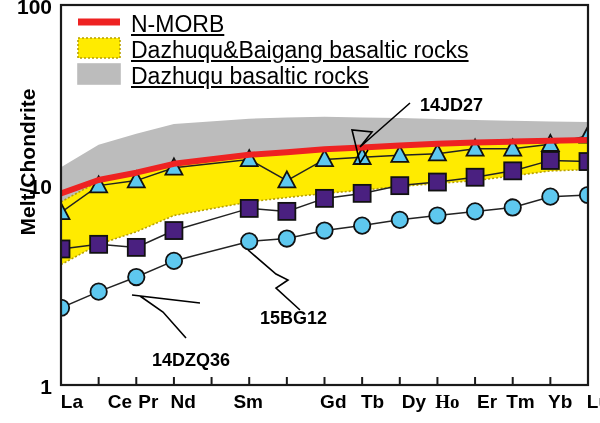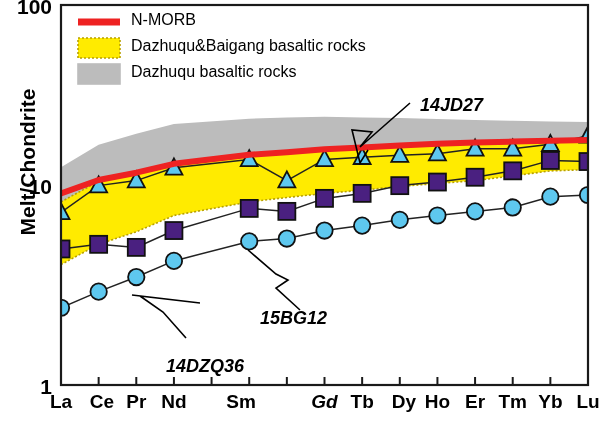--- a/index.html
+++ b/index.html
@@ -5,23 +5,23 @@
   html,body{margin:0;padding:0;background:#ffffff;}
   body{width:600px;height:423px;position:relative;overflow:hidden;
        font-family:"Liberation Sans",sans-serif;color:#000;}
   #fig{position:absolute;left:0;top:0;width:600px;height:423px;}
   .ylabel{
     position:absolute;left:-52px;top:150px;width:160px;
     transform:rotate(-90deg);transform-origin:center center;
     font-size:21px;font-weight:700;text-align:center;letter-spacing:0px;
   }
   .ytick{position:absolute;font-size:21px;font-weight:700;text-align:right;width:52px;}
-  .xtick{position:absolute;font-size:19px;font-weight:700;text-align:center;width:44px;top:391px;}
-  .legtxt{position:absolute;font-size:16px;font-weight:400;white-space:nowrap;}
-  .anno{position:absolute;font-size:18px;font-style:italic;font-weight:700;white-space:nowrap;}
+  .xtick{position:absolute;font-size:19px;font-weight:700;text-align:right;width:44px;top:391px;}
+  .legtxt{position:absolute;font-size:23px;font-weight:400;white-space:nowrap;text-decoration:underline;}
+  .anno{position:absolute;font-size:18px;font-weight:700;white-space:nowrap;}
 </style>
 </head>
 <body>
 
 <div id="fig">
 
   <div class="ylabel">Melt/Chondrite</div>
 
   <div class="ytick" style="left:0px;top:-5px;">100</div>
   <div class="ytick" style="left:0px;top:175px;">10</div>
@@ -124,33 +124,33 @@
   </svg>
 
   <div id="legendlabels">
       <div class="legtxt" style="left: 131px; top: 11px;">N-MORB</div>
       <div class="legtxt" style="left: 131px; top: 37px;">Dazhuqu&amp;Baigang basaltic rocks</div>
       <div class="legtxt" style="left: 131px; top: 63px;">Dazhuqu basaltic rocks</div>
     </div>
 
   <div id="xlabels">
       <div class="xtick" style="left: 39px;">La</div>
-      <div class="xtick" style="left: 80px;">Ce</div>
+      <div class="xtick" style="left: 88px;">Ce</div>
       <div class="xtick" style="left: 114.286px;">Pr</div>
       <div class="xtick" style="left: 151.929px;">Nd</div>
       <div class="xtick" style="left: 219px;">Sm</div>
       <div class="xtick" style="left: 261px; margin-top: 46px;">Eu</div>
-      <div class="xtick" style="left: 302.5px; font-style: italic;">Gd</div>
+      <div class="xtick" style="left: 302.5px;">Gd</div>
       <div class="xtick" style="left: 340.143px;">Tb</div>
       <div class="xtick" style="left: 382px;">Dy</div>
-      <div class="xtick" style="left: 415.429px;">Ho</div>
+      <div class="xtick" style="left: 415.429px; font-family: Liberation Serif, serif;">Ho</div>
       <div class="xtick" style="left: 453.071px;">Er</div>
       <div class="xtick" style="left: 490.714px;">Tm</div>
       <div class="xtick" style="left: 528.357px;">Yb</div>
       <div class="xtick" style="left: 566px;">Lu</div>
     </div>
 
   <div id="annos">
       <div class="anno" style="left: 420px; top: 95px;">14JD27</div>
       <div class="anno" style="left: 260px; top: 308px;">15BG12</div>
-      <div class="anno" style="left: 166px; top: 350px; margin-top: 6px;">14DZQ36</div>
+      <div class="anno" style="left: 152px; top: 350px;">14DZQ36</div>
     </div>
 </div>
 
 </body></html>

